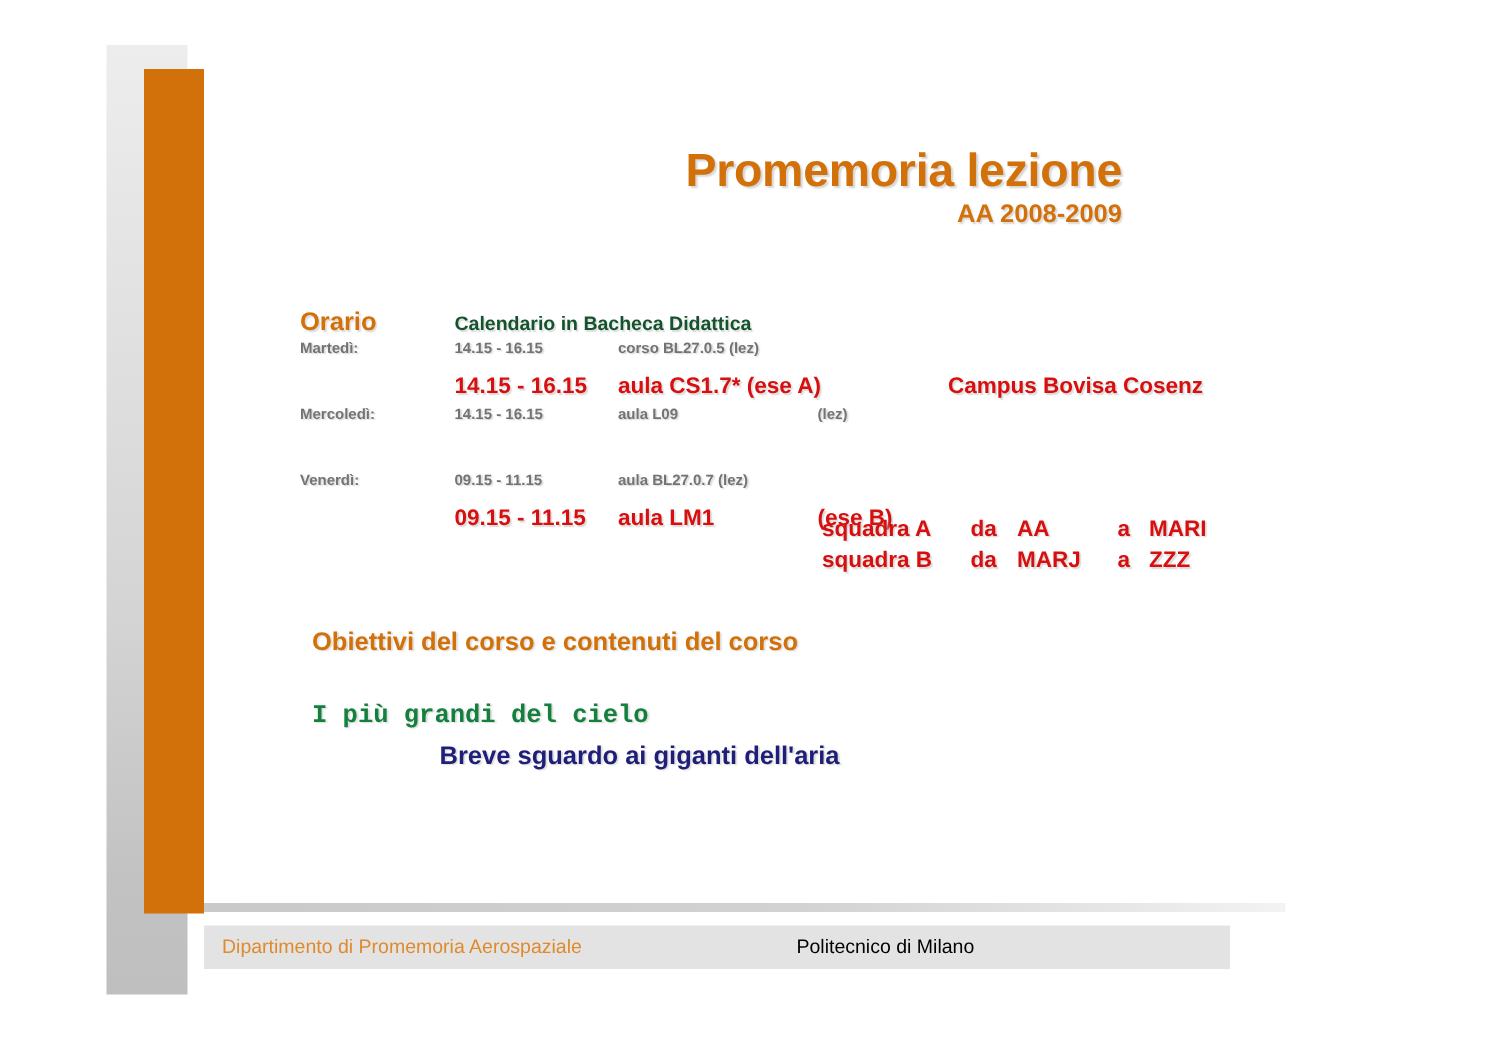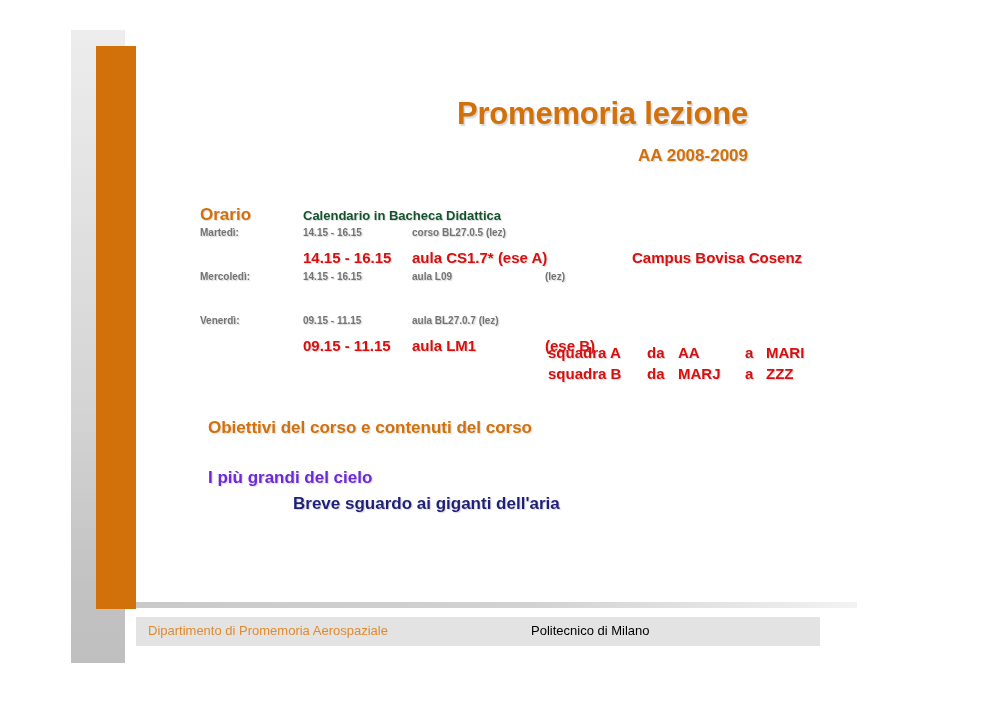--- a/index.html
+++ b/index.html
@@ -51,21 +51,21 @@
     font-size: 31px;
     font-weight: bold;
     color: #d2700a;
     text-shadow: 1.5px 1.5px 1.2px rgba(180,180,180,0.55);
     white-space: nowrap;
     letter-spacing: -0.2px;
   }
   .subtitle {
     position: absolute;
     right: 122px;
-    top: 146px;
+    top: 133px;
     font-size: 17px;
     font-weight: bold;
     color: #d2700a;
     text-shadow: 1.2px 1.2px 1px rgba(180,180,180,0.5);
     white-space: nowrap;
   }
 
   
   .sched {
     position: absolute;
@@ -136,23 +136,24 @@
     color: #d2700a;
     text-shadow: 1.2px 1.2px 1px rgba(185,185,185,0.5);
     white-space: nowrap;
   }
   .line-grandi {
     position: absolute;
     left: 208px;
     top: 468px;
     font-size: 17px;
     font-weight: bold;
-    color: #6d28d9;
+    color: #15803d;
     text-shadow: 1.2px 1.2px 1px rgba(185,185,185,0.5);
     white-space: nowrap;
+    font-family: Liberation Mono, monospace;
   }
   .line-breve {
     position: absolute;
     left: 293px;
     top: 494px;
     font-size: 17px;
     font-weight: bold;
     color: #1f1f7a;
     text-shadow: 1.2px 1.2px 1px rgba(185,185,185,0.5);
     white-space: nowrap;

